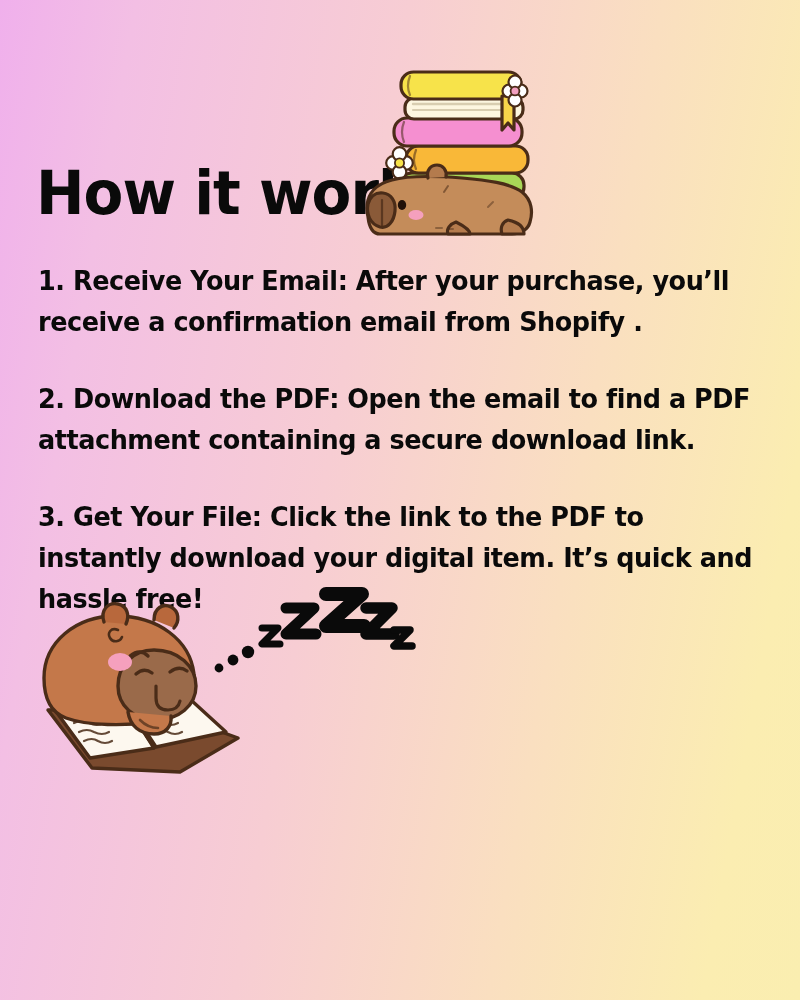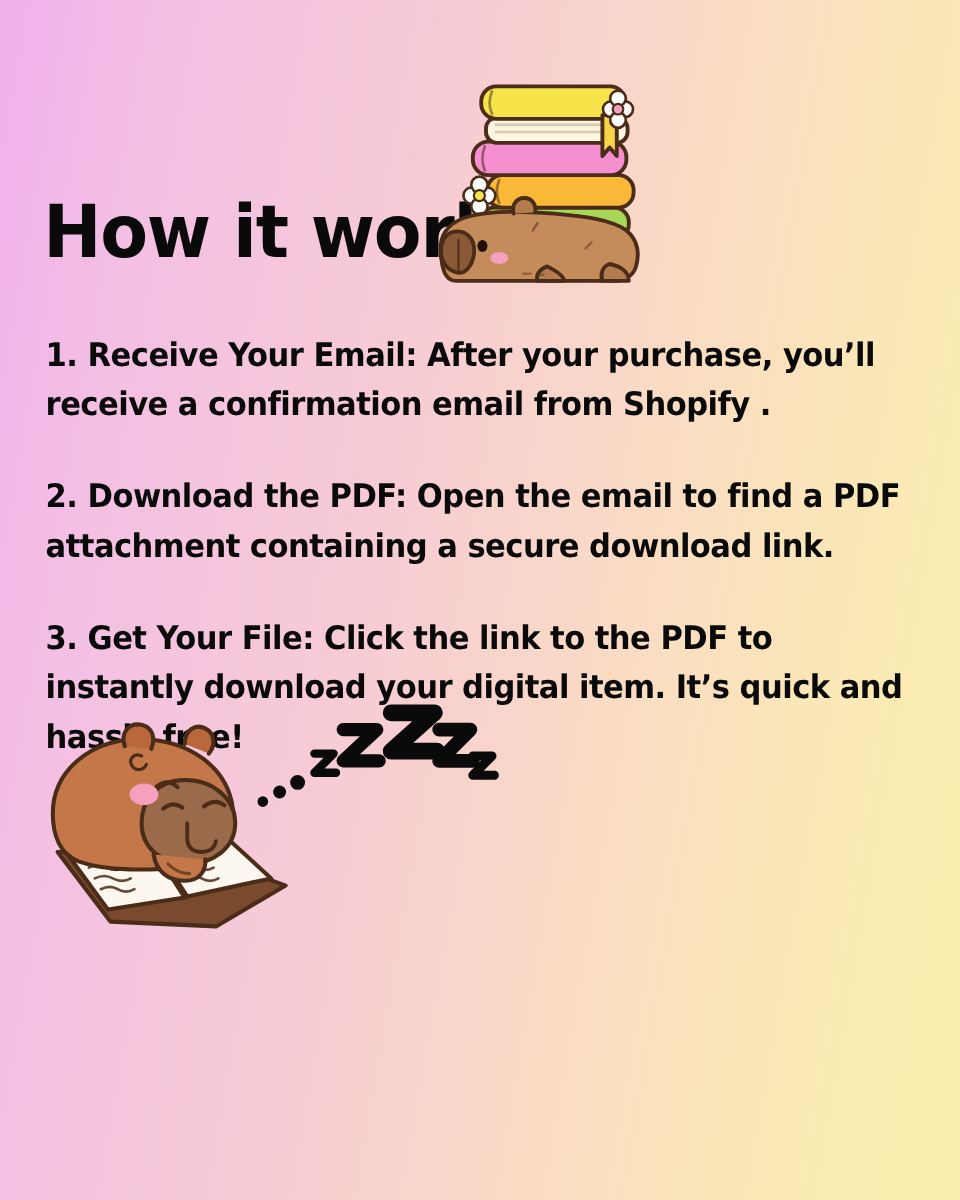--- a/index.html
+++ b/index.html
@@ -30,21 +30,21 @@
     color:#0a0a0a;
     font-family:"DejaVu Sans", sans-serif;
     transform: scaleY(1.05);
     transform-origin: left top;
     white-space:nowrap;
   }
 
   
   .steps{
     position:absolute;
-    left:38px; top:276px;
+    left:38px; top:260px;
     width:726px;
   }
   .step{
     font-size:25.5px;
     line-height:39px;
     font-weight:bold;
     color:#0a0a0a;
     font-family:"DejaVu Sans", sans-serif;
     letter-spacing:-0.45px;
     margin-bottom:40px;

